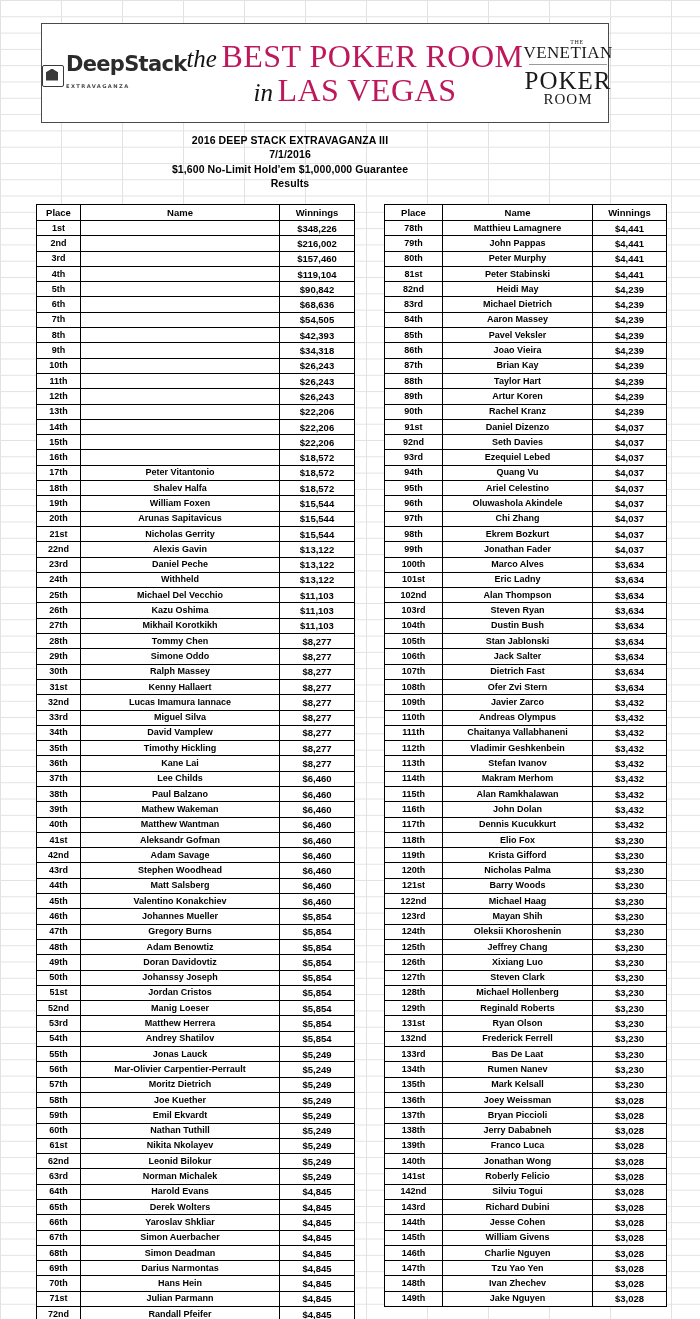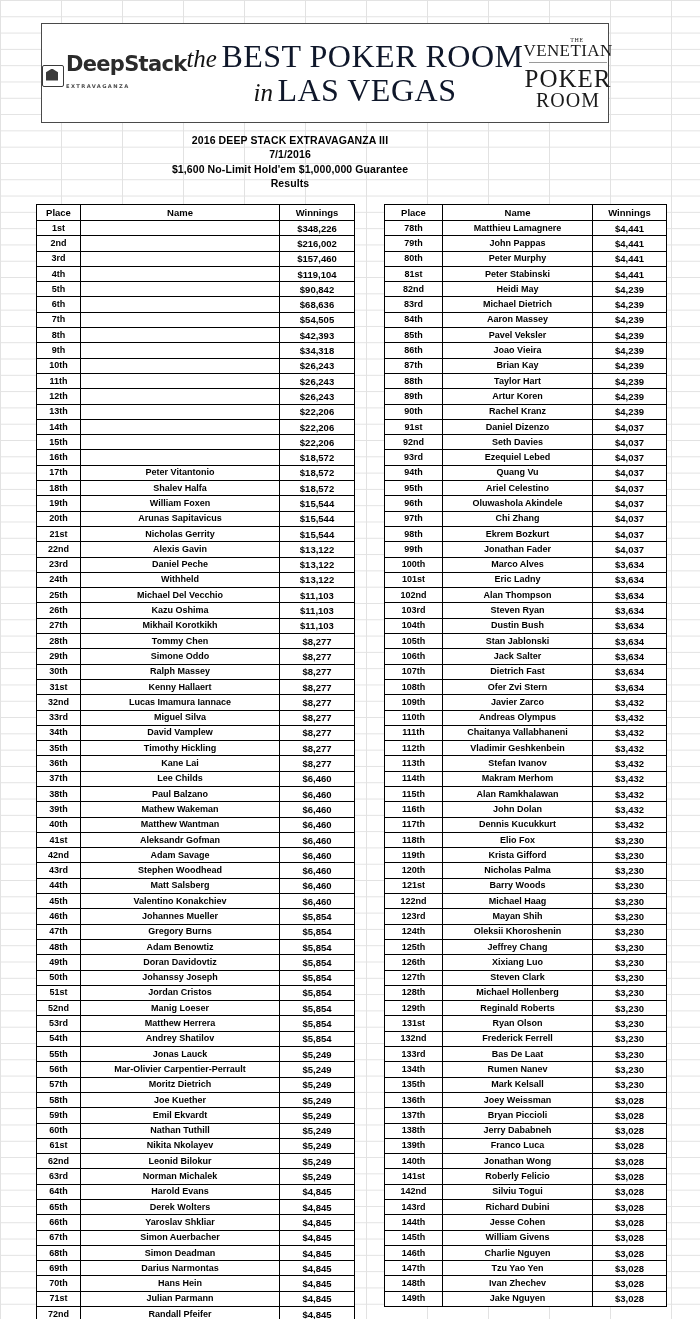--- a/index.html
+++ b/index.html
@@ -111,21 +111,21 @@
   .bc-the {
     font-family: "Liberation Serif", serif;
     font-style: italic;
     font-size: 25px;
     color: #121212;
     vertical-align: baseline;
   }
   .bc-big {
     font-family: "Liberation Serif", serif;
     font-size: 32px;
-    color: #0f172a;
+    color: #be185d;
     letter-spacing: 0.5px;
   }
   .bc-line2 { margin-top: 2px; }
 
   
   .ven {
     text-align: center;
     font-family: "Liberation Serif", serif;
     color: #1a1a1a;
     line-height: 1.0;
@@ -146,21 +146,21 @@
     height: 1px;
     background: #9a9a9a;
     margin: 3px 6px 3px 6px;
   }
   .ven-poker {
     font-size: 25px;
     letter-spacing: 1px;
     display: block;
   }
   .ven-room {
-    font-size: 20px;
+    font-size: 15px;
     letter-spacing: 1px;
     display: block;
     margin-top: -1px;
   }
 
   
   .titleblock {
     position: absolute;
     left: 0;
     top: 133px;

